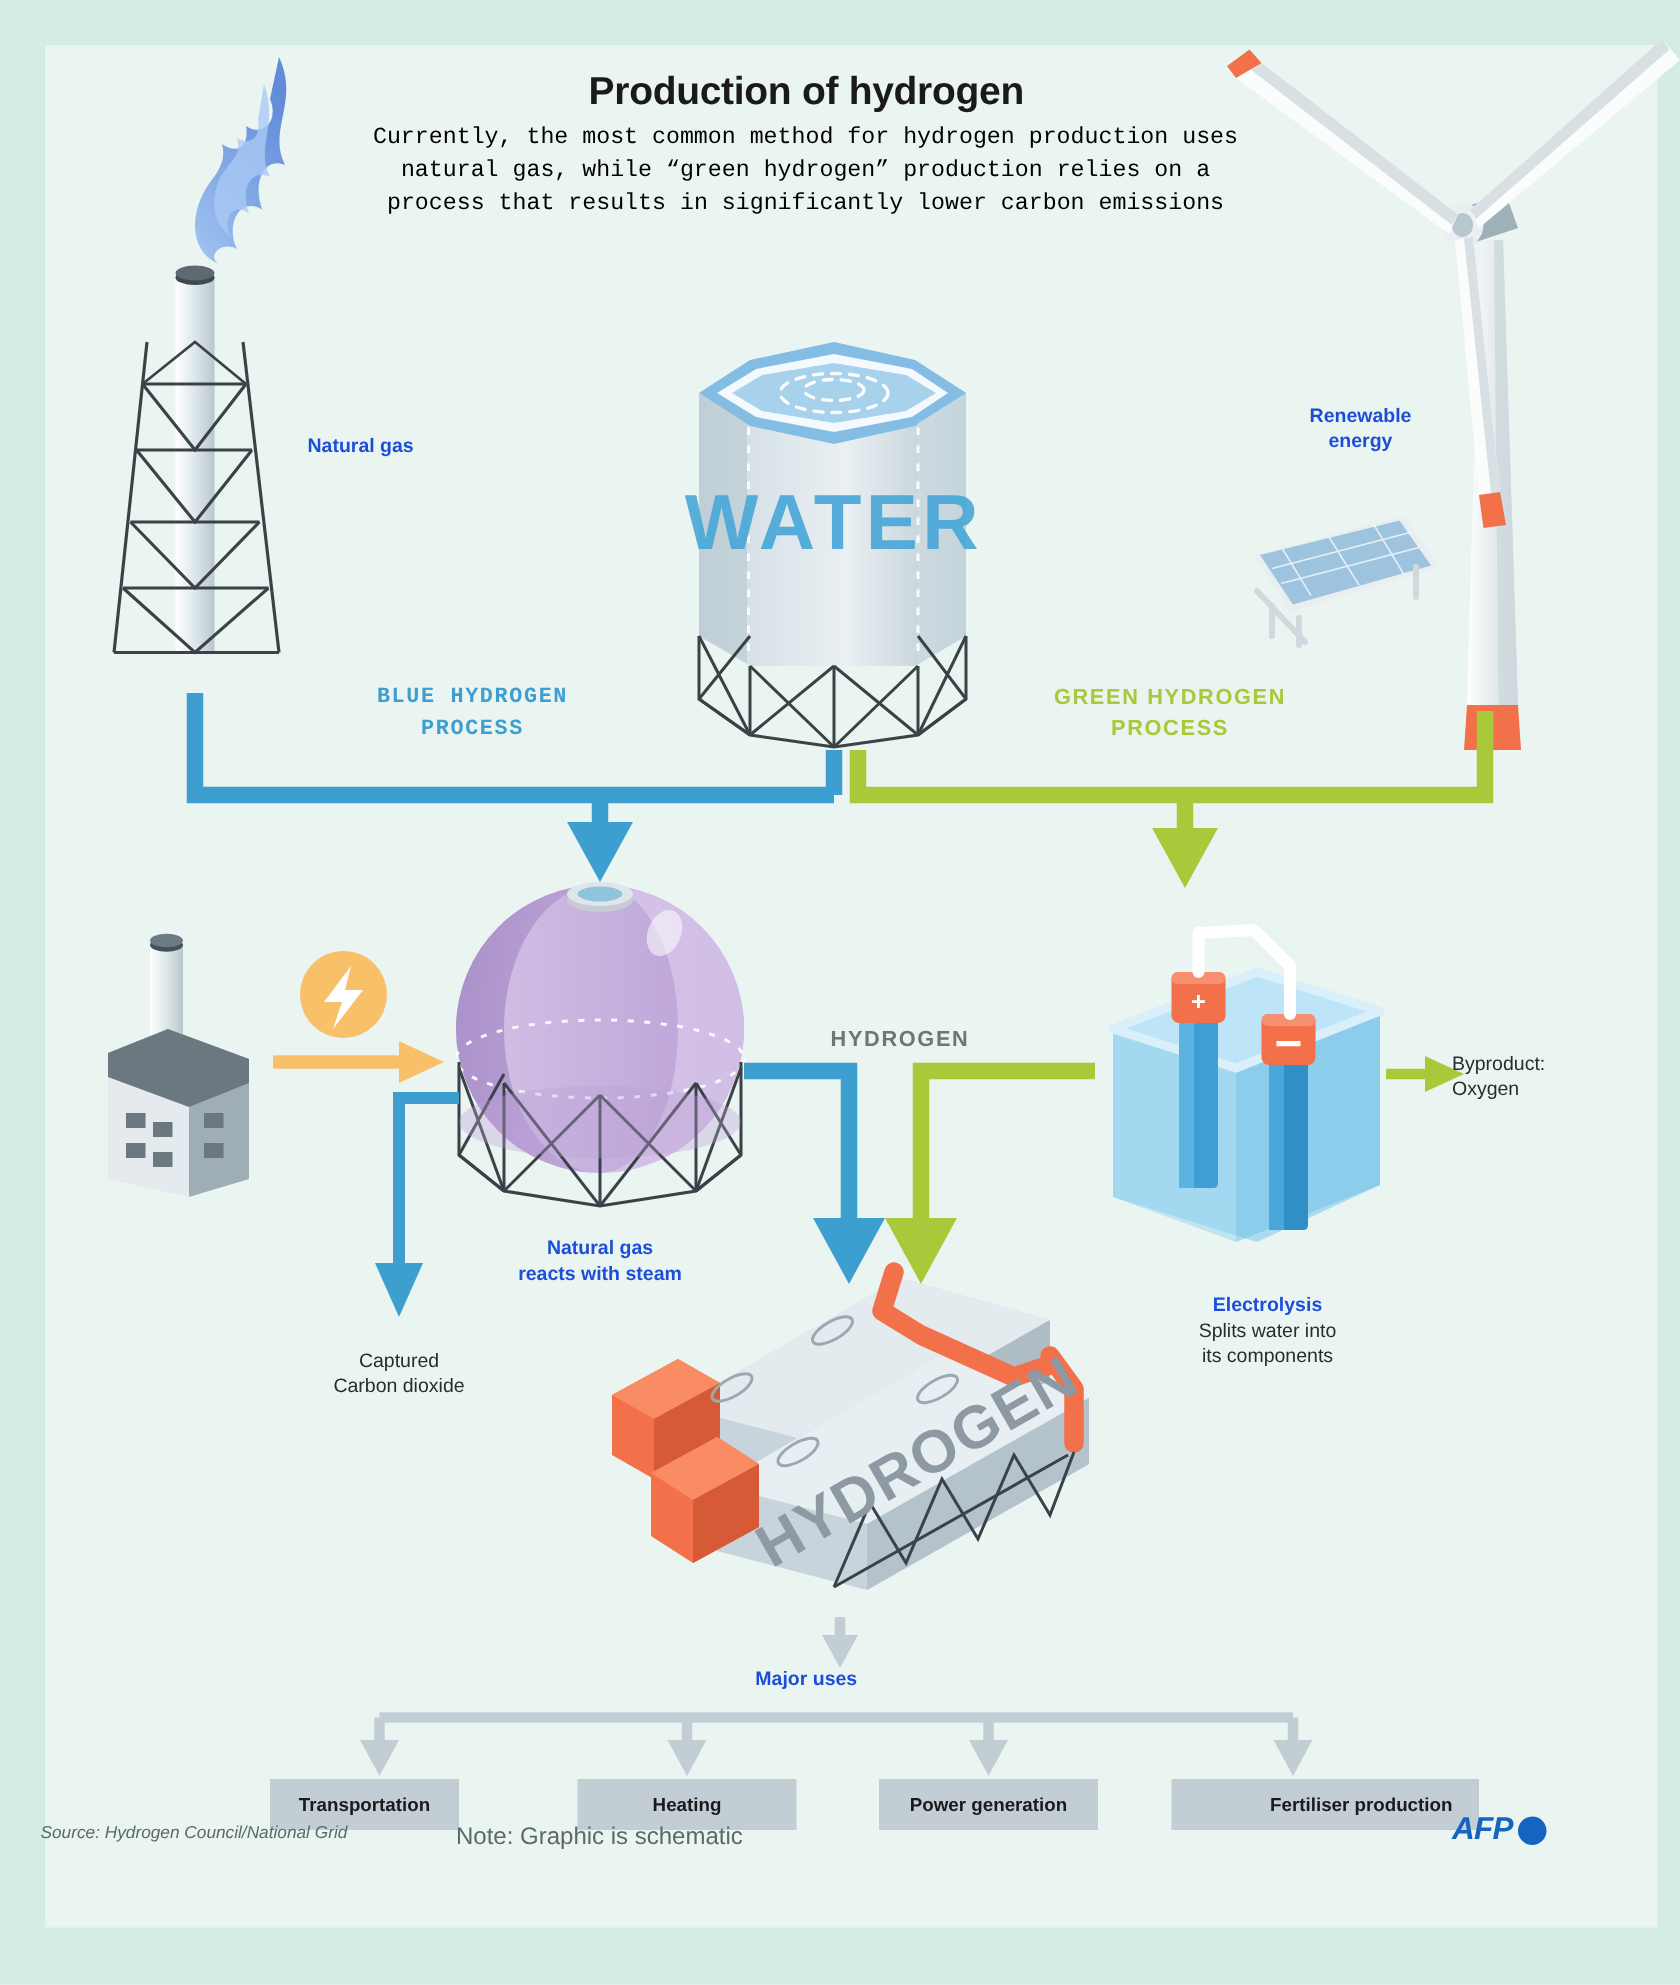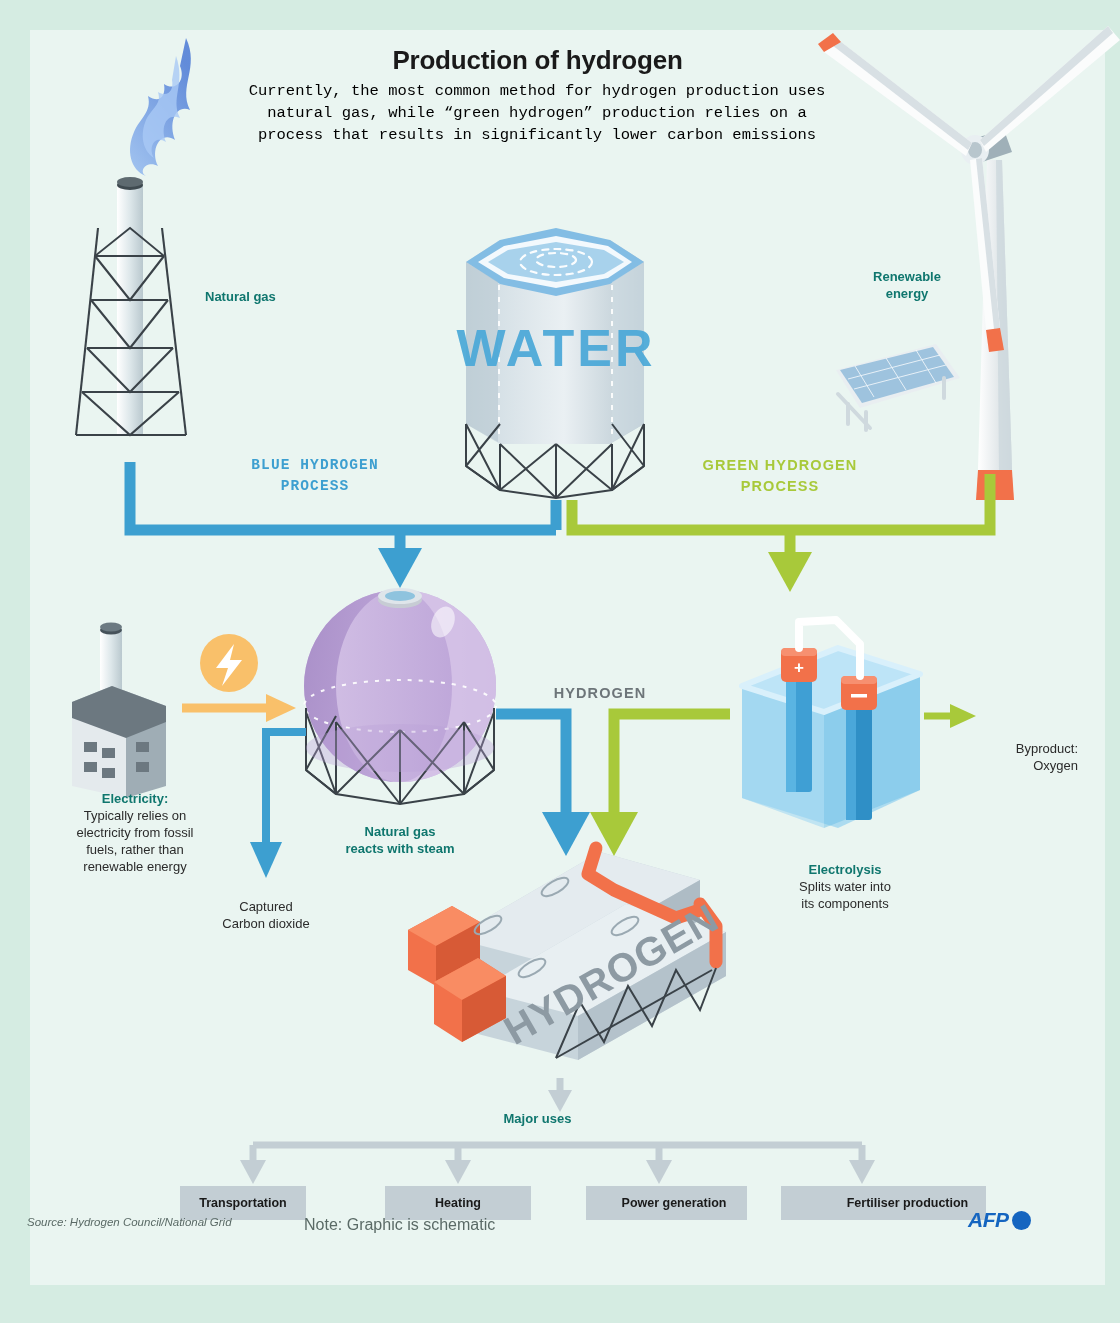--- a/index.html
+++ b/index.html
@@ -17,21 +17,21 @@
   .abs{position:absolute;}
   .txt{color:#231f20;}
   #title{
     left:0;top:45px;width:1075px;text-align:center;
     font-size:26px;font-weight:bold;letter-spacing:-.2px;color:#1a1a1a;
   }
   #subtitle{
     left:237px;top:80px;width:600px;text-align:center;
     font-size:15.5px;line-height:22px;color:#000000;font-family:Liberation Mono, monospace;
   }
-  .lbl-bold{font-size:13px;font-weight:bold;color:#0f766e;line-height:17px;}
+  .lbl-bold{font-size:13px;font-weight:bold;color:#1d4ed8;line-height:17px;}
   .lbl-reg{font-size:13px;color:#2b2b2b;line-height:17px;}
   .proc-lbl{
     font-size:14.5px;font-weight:bold;letter-spacing:1.1px;
     text-align:center;line-height:21px;
   }
   .blue-c{color:#3d9fd0;}
   .green-c{color:#a8c93a;}
   .grey-c{color:#6d7579;}
   #usebar{left:0;top:1110px;width:1075px;text-align:center;}
   .usebox{
@@ -367,56 +367,49 @@
   <div class="abs proc-lbl blue-c" style="left:200px;top:455px;width:230px;font-family:Liberation Mono, monospace;">
     <div>BLUE HYDROGEN</div>
     <div>PROCESS</div>
   </div>
 
   <div class="abs proc-lbl green-c" style="left:665px;top:455px;width:230px;">
     <div>GREEN HYDROGEN</div>
     <div>PROCESS</div>
   </div>
 
-  <div class="abs" style="left:45px;top:790px;width:180px;text-align:center;">
-    <div class="lbl-bold">Electricity:</div>
-    <div class="lbl-reg">Typically relies on</div>
-    <div class="lbl-reg">electricity from fossil</div>
-    <div class="lbl-reg">fuels, rather than</div>
-    <div class="lbl-reg">renewable energy</div>
-  </div>
 
   <div class="abs" style="left:186px;top:898px;width:160px;text-align:center;">
     <div class="lbl-reg">Captured</div>
     <div class="lbl-reg">Carbon dioxide</div>
   </div>
 
   <div class="abs" style="left:320px;top:823px;width:160px;text-align:center;">
     <div class="lbl-bold">Natural gas</div>
     <div class="lbl-bold">reacts with steam</div>
   </div>
 
   <div class="abs proc-lbl grey-c" style="left:495px;top:683px;width:210px;">HYDROGEN</div>
 
   <div class="abs" style="left:760px;top:861px;width:170px;text-align:center;">
     <div class="lbl-bold">Electrolysis</div>
     <div class="lbl-reg">Splits water into</div>
     <div class="lbl-reg">its components</div>
   </div>
 
-  <div class="abs" style="left:968px;top:700px;width:110px;text-align:right;margin-top:40px;">
+  <div class="abs" style="left:968px;top:700px;width:110px;text-align:left;">
     <div class="lbl-reg">Byproduct:</div>
     <div class="lbl-reg">Oxygen</div>
   </div>
 
   <div class="abs lbl-bold" id="usebar">Major uses</div>
 
   <div class="usebox" style="left:180px;top:1186px;width:126px;">Transportation</div>
   <div class="usebox" style="left:385px;top:1186px;width:146px;">Heating</div>
-  <div class="usebox" style="left:586px;top:1186px;width:146px;padding-left:15px;">Power generation</div>
+  <div class="usebox" style="left:586px;top:1186px;width:146px;">Power generation</div>
   <div class="usebox" style="left:781px;top:1186px;width:157px;padding-left:48px;">Fertiliser production</div>
 
   <div class="abs" id="srcline">Source: Hydrogen Council/National Grid</div>
   <div class="abs" id="noteline">Note: Graphic is schematic</div>
 
   <div class="abs" id="afp">
     <span class="w">AFP</span>
     <span class="dot"></span>
   </div>
 </div>

